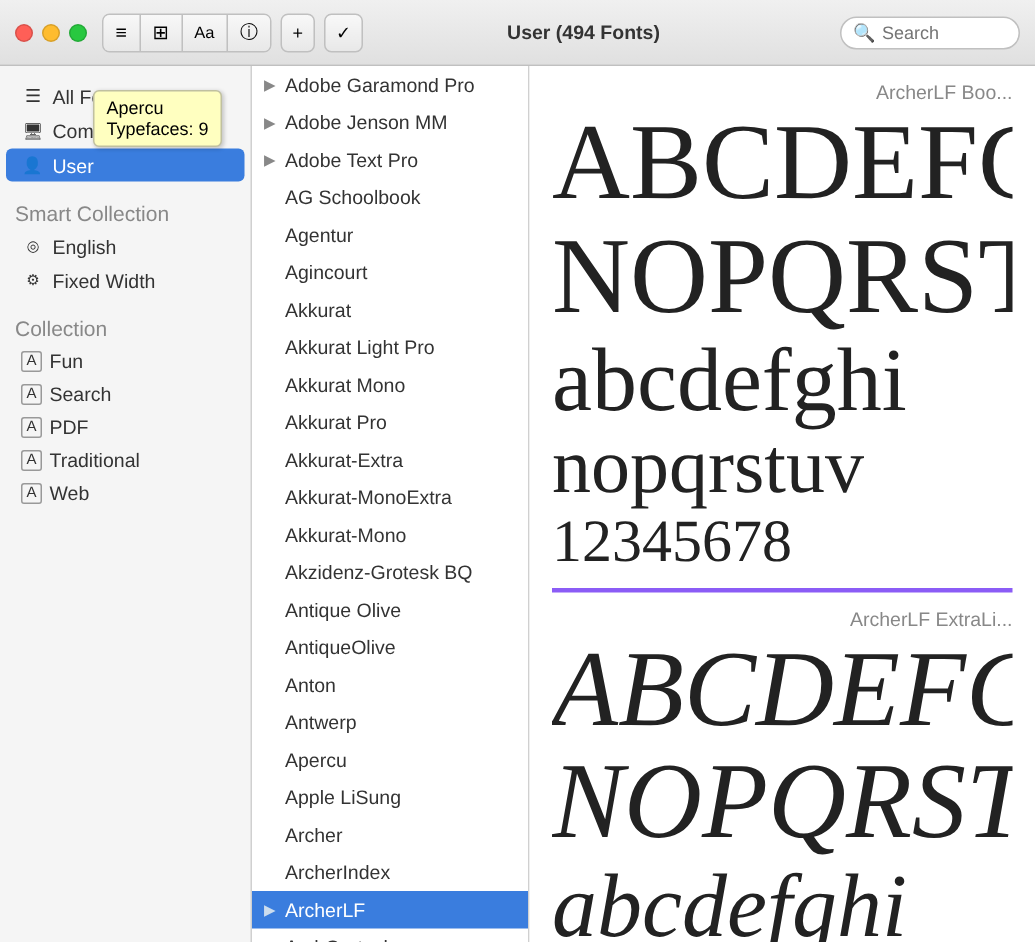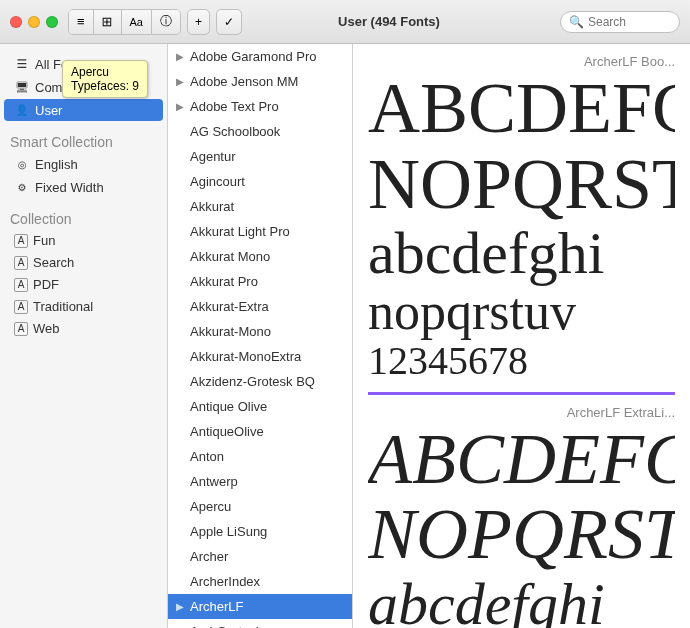--- a/index.html
+++ b/index.html
@@ -371,22 +371,22 @@
     <div class="font-list-item"><span class="arrow">▶</span>Adobe Jenson MM</div>
     <div class="font-list-item"><span class="arrow">▶</span>Adobe Text Pro</div>
     <div class="font-list-item"><span class="arrow"> </span>AG Schoolbook</div>
     <div class="font-list-item"><span class="arrow"> </span>Agentur</div>
     <div class="font-list-item"><span class="arrow"> </span>Agincourt</div>
     <div class="font-list-item"><span class="arrow"> </span>Akkurat</div>
     <div class="font-list-item"><span class="arrow"> </span>Akkurat Light Pro</div>
     <div class="font-list-item"><span class="arrow"> </span>Akkurat Mono</div>
     <div class="font-list-item"><span class="arrow"> </span>Akkurat Pro</div>
     <div class="font-list-item"><span class="arrow"> </span>Akkurat-Extra</div>
+    <div class="font-list-item"><span class="arrow"> </span>Akkurat-MonoExtra</div>
     <div class="font-list-item"><span class="arrow"> </span>Akkurat-Mono</div>
-    <div class="font-list-item"><span class="arrow"> </span>Akkurat-MonoExtra</div>
     <div class="font-list-item"><span class="arrow"> </span>Akzidenz-Grotesk BQ</div>
     <div class="font-list-item"><span class="arrow"> </span>Antique Olive</div>
     <div class="font-list-item"><span class="arrow"> </span>AntiqueOlive</div>
     <div class="font-list-item"><span class="arrow"> </span>Anton</div>
     <div class="font-list-item"><span class="arrow"> </span>Antwerp</div>
     <div class="font-list-item"><span class="arrow"> </span>Apercu</div>
     <div class="font-list-item"><span class="arrow"> </span>Apple LiSung</div>
     <div class="font-list-item"><span class="arrow"> </span>Archer</div>
     <div class="font-list-item"><span class="arrow"> </span>ArcherIndex</div>
     <div class="font-list-item selected"><span class="arrow">▶</span>ArcherLF</div>

